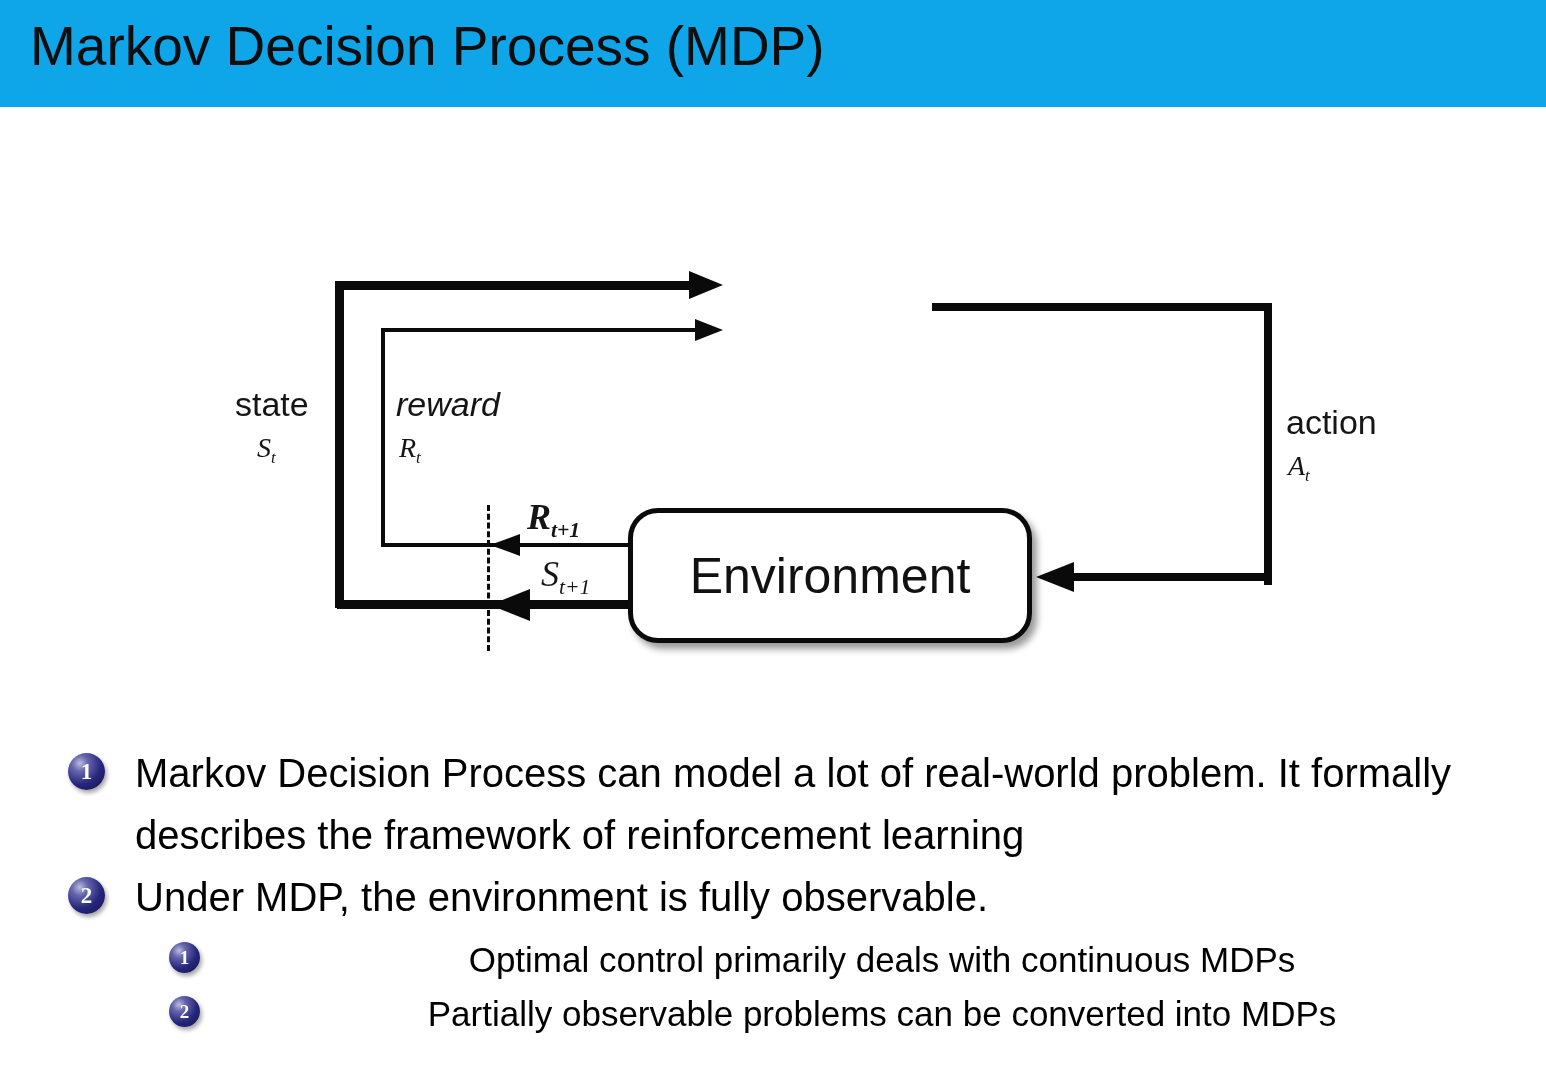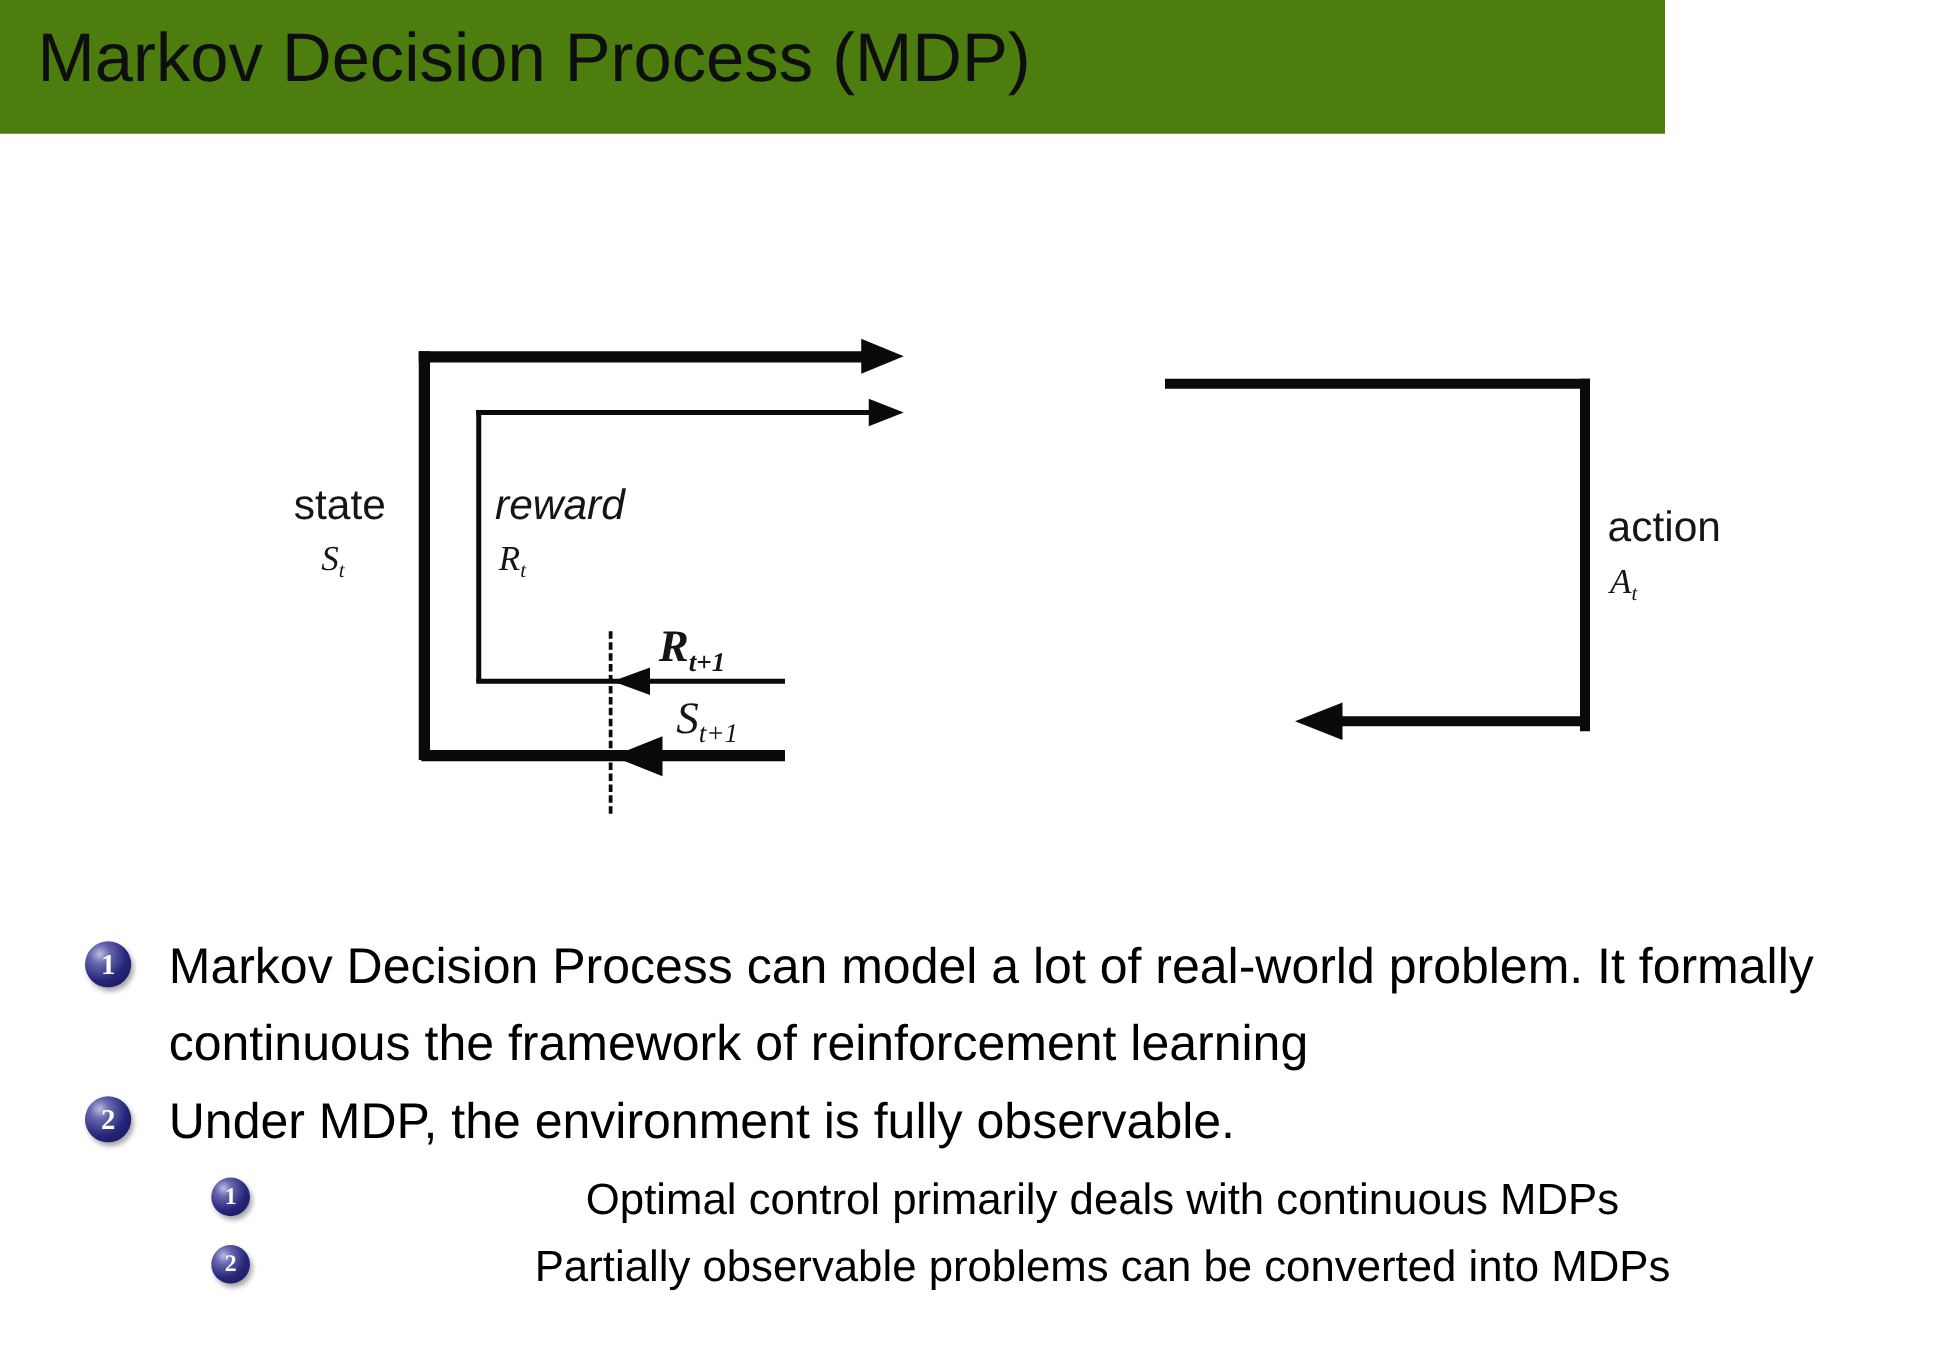--- a/index.html
+++ b/index.html
@@ -1,20 +1,20 @@
 <!DOCTYPE html>
 <html><head>
 <meta charset="utf-8">
 <style>
   html,body{margin:0;padding:0;background:#fff;}
   .slide{position:relative;width:1546px;height:1080px;background:#ffffff;overflow:hidden;
          font-family:"Liberation Sans",sans-serif;color:#0a0a0a;}
 
   
-  .titlebar{position:absolute;left:0;top:0;width:1332px;height:107px;background:#4d7c0f;}
+  .titlebar{position:absolute;left:0;top:0;width:1546px;height:107px;background:#0ea5e9;}
   .title{position:absolute;left:30px;top:14px;margin:0;font-size:55px;font-weight:400;
          letter-spacing:0px;color:#0e0e0e;}
 
   
   .artifact-top{position:absolute;left:0;top:0;width:322px;height:4px;background:#000;}
   .artifact-left{position:absolute;left:0;top:8px;width:5px;height:12px;background:#000;}
 
   
   .diagram{position:absolute;left:0;top:0;width:1546px;height:720px;}
   .line{position:absolute;background:#0a0a0a;}
@@ -66,20 +66,23 @@
     <div class="line" style="left:381px;top:543px;width:247px;height:4px;"></div>
     <div class="arr" style="left:490px;top:534px;border-width:11px 30px 11px 0;border-right-color:#0a0a0a;"></div>
 
     <div class="line" style="left:932px;top:303px;width:340px;height:8px;"></div>
     <div class="line" style="left:1264px;top:303px;width:8px;height:282px;"></div>
     <div class="line" style="left:1060px;top:573px;width:212px;height:8px;"></div>
     <div class="arr" style="left:1036px;top:562px;border-width:15px 38px 15px 0;border-right-color:#0a0a0a;"></div>
 
     <div class="dashed" style="left:487px;top:505px;height:146px;"></div>
 
+    <div class="box" style="left:628px;top:508px;width:394px;height:125px;border-radius:30px;">
+      <span class="box-label">Environment</span>
+    </div>
 
     <div class="lbl" style="left:235px;top:385px;">state</div>
     <div class="lbl math" style="left:257px;top:432px;">
       <span>S</span><span class="sub">t</span>
     </div>
 
     <div class="lbl" style="left:396px;top:385px;font-style:italic;">reward</div>
     <div class="lbl math" style="left:399px;top:432px;">
       <span>R</span><span class="sub">t</span>
     </div>
@@ -92,21 +95,21 @@
     <div class="lbl math small" style="left:527px;top:496px;font-weight:bold;">
       <span>R</span><span class="sub">t+1</span>
     </div>
     <div class="lbl math small" style="left:541px;top:553px;">
       <span>S</span><span class="sub">t+1</span>
     </div>
   </div>
 
   <div>
     <span class="ball l1" style="left:68px;top:753px;">1</span>
-    <div class="btext l1" style="left:135px;top:742px;">Markov Decision Process can model a lot of real-world problem. It formally continuous the framework of reinforcement learning</div>
+    <div class="btext l1" style="left:135px;top:742px;">Markov Decision Process can model a lot of real-world problem. It formally describes the framework of reinforcement learning</div>
 
     <span class="ball l1" style="left:68px;top:877px;">2</span>
     <div class="btext l1" style="left:135px;top:866px;">Under MDP, the environment is fully observable.</div>
 
     <span class="ball l2" style="left:169px;top:942px;">1</span>
     <div class="btext l2" style="left:232px;top:933px;">Optimal control primarily deals with continuous MDPs</div>
 
     <span class="ball l2" style="left:169px;top:996px;">2</span>
     <div class="btext l2" style="left:232px;top:987px;">Partially observable problems can be converted into MDPs</div>
   </div>

